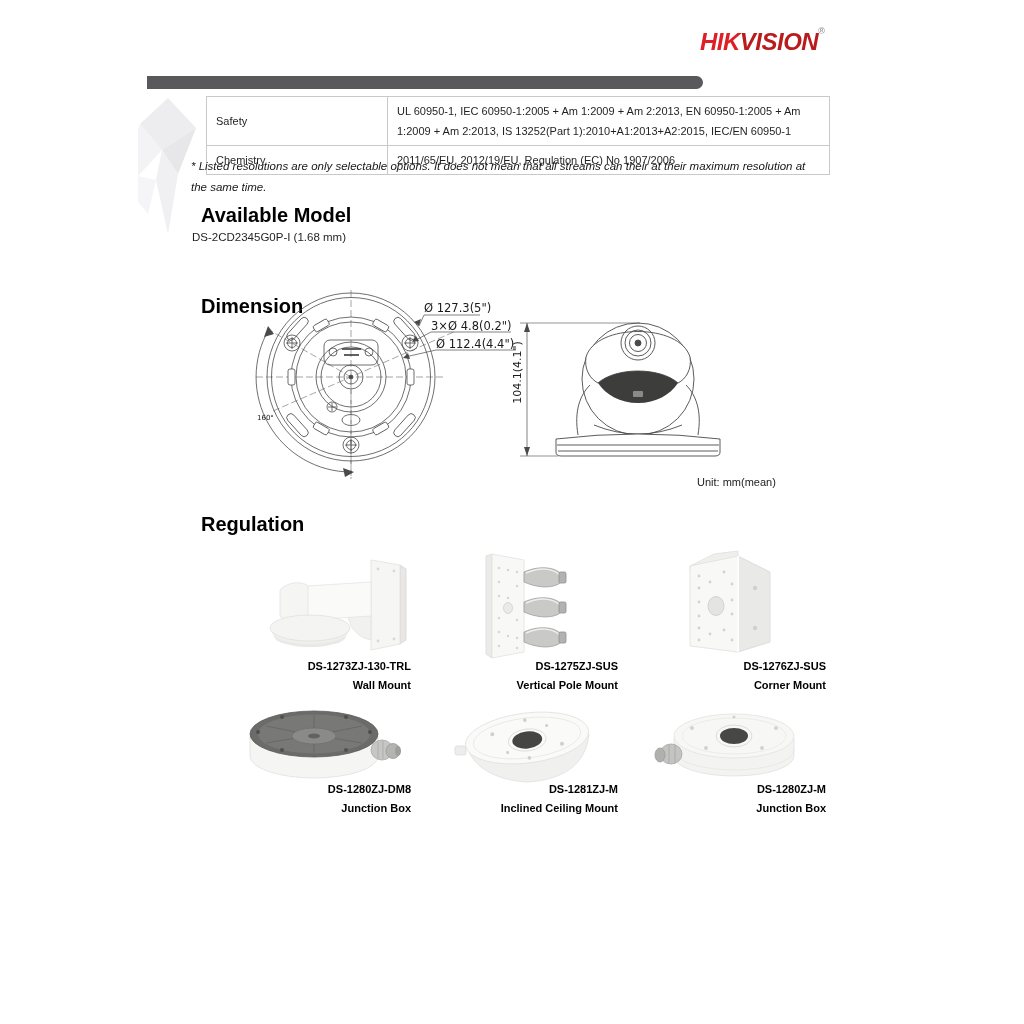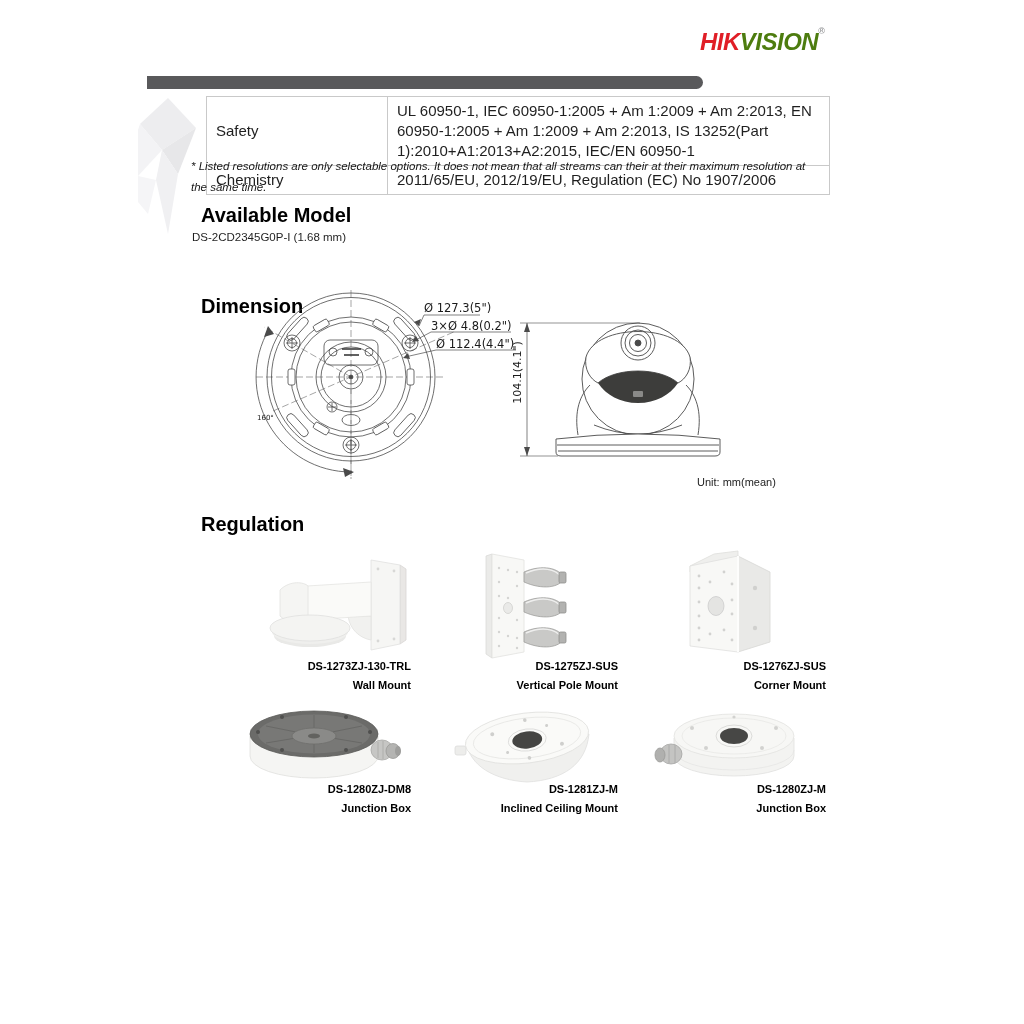--- a/index.html
+++ b/index.html
@@ -2,32 +2,32 @@
 <html><head>
 <meta charset="utf-8">
 <style>
   * { margin:0; padding:0; box-sizing:border-box; }
   body { background:#fff; font-family:"Liberation Sans", sans-serif; color:#1f1f1f; }
   .page { position:relative; width:1024px; height:1024px; background:#fff; overflow:hidden; }
 
   
   .logo { position:absolute; left:700px; top:28px; font-size:24px; font-weight:bold; font-style:italic; letter-spacing:-0.5px; white-space:nowrap; }
   .logo .hik { color:#e01e26; }
-  .logo .vision { color:#4d7c0f; }
+  .logo .vision { color:#b91c1c; }
   .logo .reg { color:#9a9b9d; font-size:9px; font-style:normal; vertical-align:top; position:relative; top:-2px; }
 
   
   .header-bar { position:absolute; left:147px; top:76px; width:556px; height:13px; background:#59595b; border-radius:0 7px 7px 0; }
 
   
   .watermark { position:absolute; left:138px; top:84px; }
 
   
   .spec-table { position:absolute; left:206px; top:96px; width:624px; border-collapse:collapse; table-layout:fixed; }
-  .spec-table td { border:1px solid #c9c9c9; font-size:15px; line-height:20px; padding:4px 9px; vertical-align:middle; }
+  .spec-table td { border:1px solid #c9c9c9; font-size:11px; line-height:20px; padding:4px 9px; vertical-align:middle; }
   .spec-table .col-label { width:181px; }
 
   
   .note { position:absolute; left:191px; top:156px; width:632px; font-size:11.5px; font-style:italic; line-height:21px; color:#161616; }
 
   
   .heading { position:absolute; left:201px; font-size:20px; font-weight:bold; color:#000; }
   .h-model { top:204px; }
   .h-dimension { top:259px;margin-top:36px; }
   .h-accessory { top:513px; }

